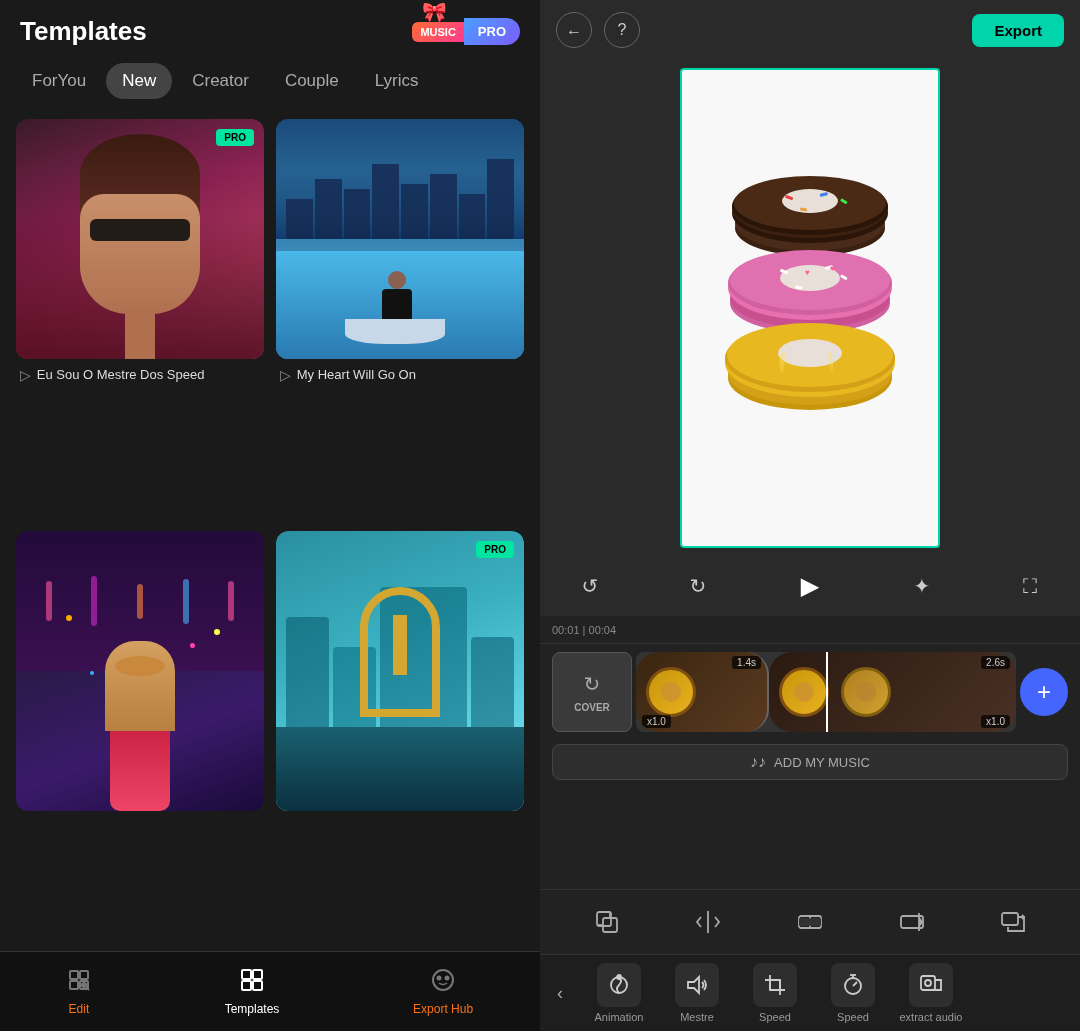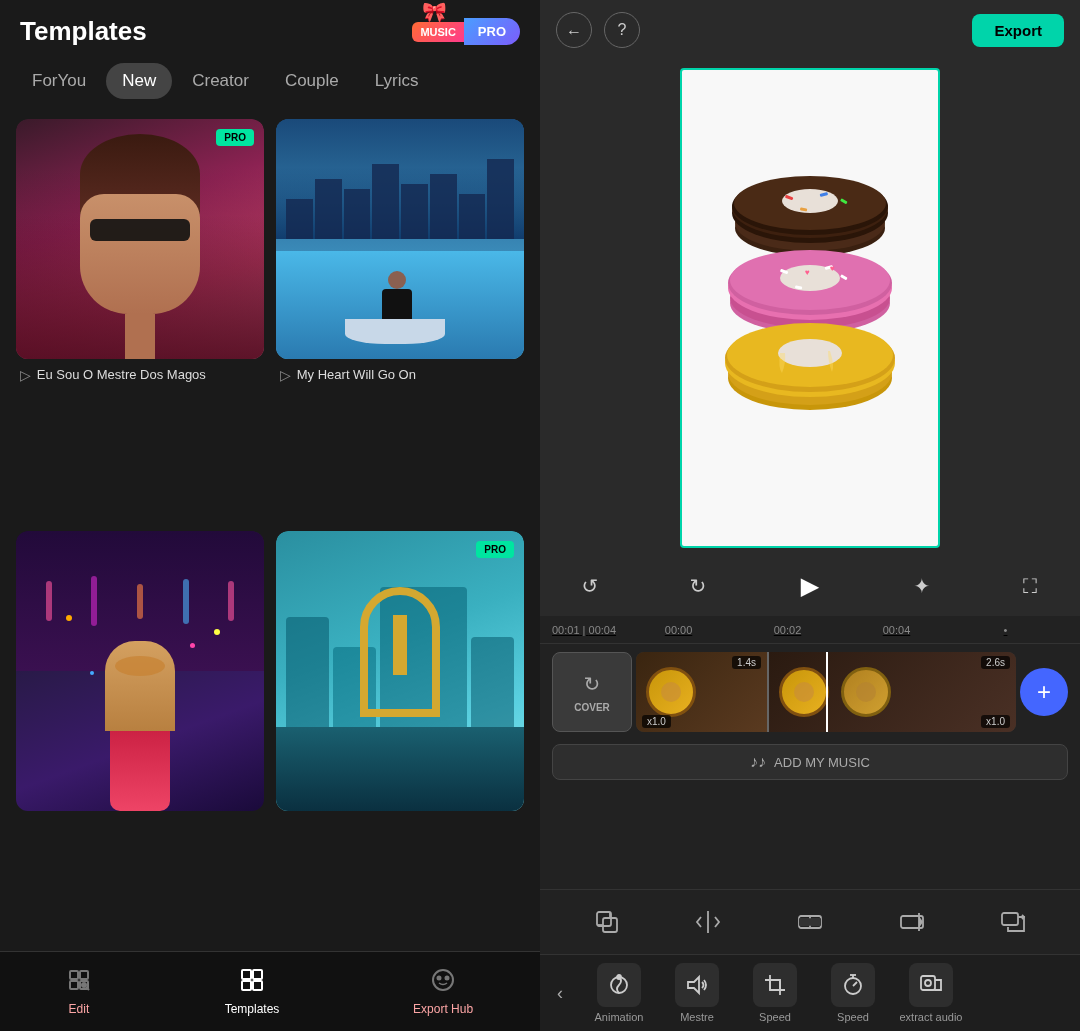--- a/index.html
+++ b/index.html
@@ -209,21 +209,21 @@
       font-size: 22px;
       color: #777;
     }
 
     .nav-icon.active {
       color: #ffffff;
     }
 
     .nav-label {
       font-size: 12px;
-      color: #fca5a5;
+      color: #f97316;
     }
 
     .nav-label.active {
       color: #ffffff;
     }
 
     
     .right-panel {
       width: 540px;
       height: 1031px;
@@ -334,21 +334,20 @@
     }
 
     .timeline-ruler {
       height: 28px;
       background: #222222;
       display: flex;
       align-items: center;
       padding: 0 12px;
       border-bottom: 1px solid #333;
       position: relative;
-      text-decoration: underline;
     }
 
     .timeline-timestamp {
       color: #888;
       font-size: 11px;
     }
 
     .ruler-marks {
       flex: 1;
       display: flex;
@@ -404,20 +403,21 @@
       border-radius: 8px;
       position: relative;
       display: flex;
       overflow: hidden;
     }
 
     .video-segment {
       height: 100%;
       position: relative;
       overflow: hidden;
+      border-radius: 23px;
     }
 
     .video-segment-1 {
       width: 35%;
       background: linear-gradient(135deg, #3a2510 0%, #5a3a20 100%);
       border-right: 2px solid #666;
     }
 
     .video-segment-2 {
       width: 65%;
@@ -677,21 +677,21 @@
               <div style="position:absolute;top:25px;left:50%;transform:translateX(-50%);width:100px;height:22px;background:#111;border-radius:6px;opacity:0.9;"></div>
             </div>
             <div style="width:30px;height:60px;background:#b07050;margin:0 auto;border-radius:0 0 10px 10px;"></div>
           </div>
           <div class="card-person-1"></div>
         </div>
         <div class="pro-badge">PRO</div>
       </div>
       <div class="card-label">
         <span class="card-label-icon">▷</span>
-        <span class="card-label-text">Eu Sou O Mestre Dos Magos</span>
+        <span class="card-label-text">Eu Sou O Mestre Dos Speed</span>
       </div>
     </div>
 
     <div class="template-card">
       <div class="template-card-inner">
         <div class="card-bg-2" style="width:100%;height:100%;position:relative;overflow:hidden;">
 
           <div class="wave-bg"></div>
           <div class="city-silhouette">
             <div class="building" style="height:40px;"></div>
@@ -889,26 +889,20 @@
       <span>⛶</span>
     </div>
   </div>
 
   <div class="timeline-area">
 
     <div class="timeline-ruler">
       <span class="timeline-timestamp">
         <span>00:01</span> | <span>00:04</span>
       </span>
-      <div class="ruler-marks">
-        <span class="ruler-mark">00:00</span>
-        <span class="ruler-mark">00:02</span>
-        <span class="ruler-mark">00:04</span>
-        <span class="ruler-mark">•</span>
-      </div>
     </div>
 
     <div class="timeline-tracks">
 
       <div class="cover-block">
         <span class="cover-icon">↻</span>
         <span class="cover-label">COVER</span>
       </div>
 
       <div class="video-track">

